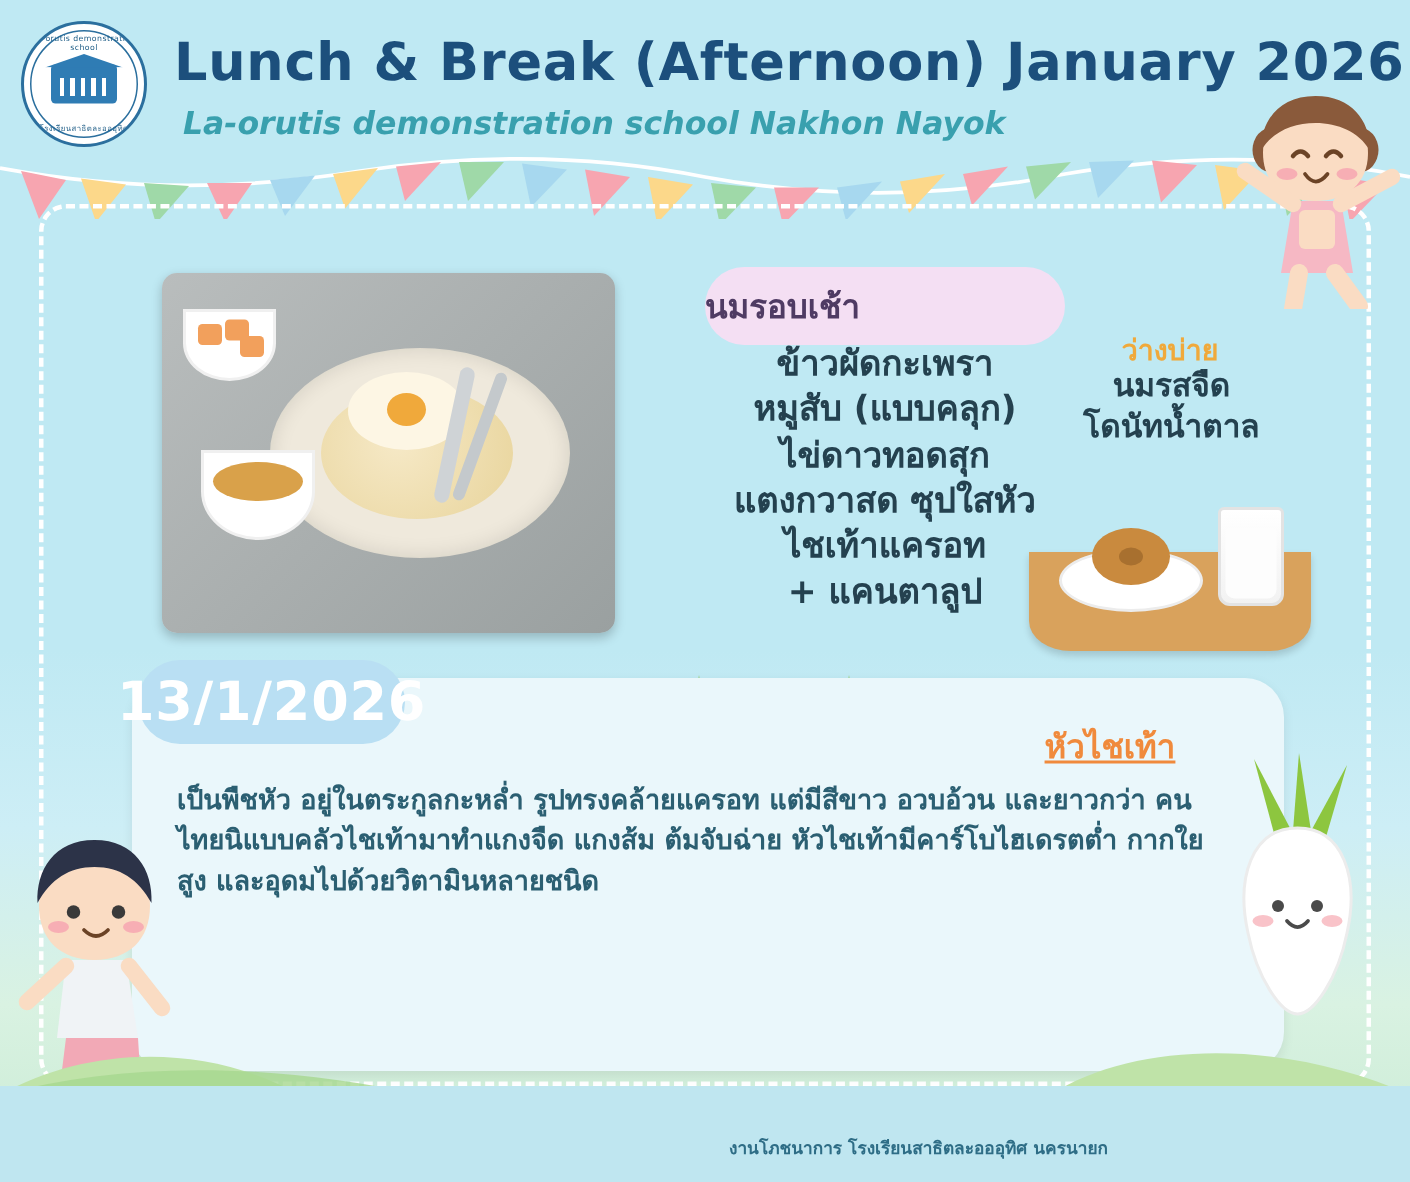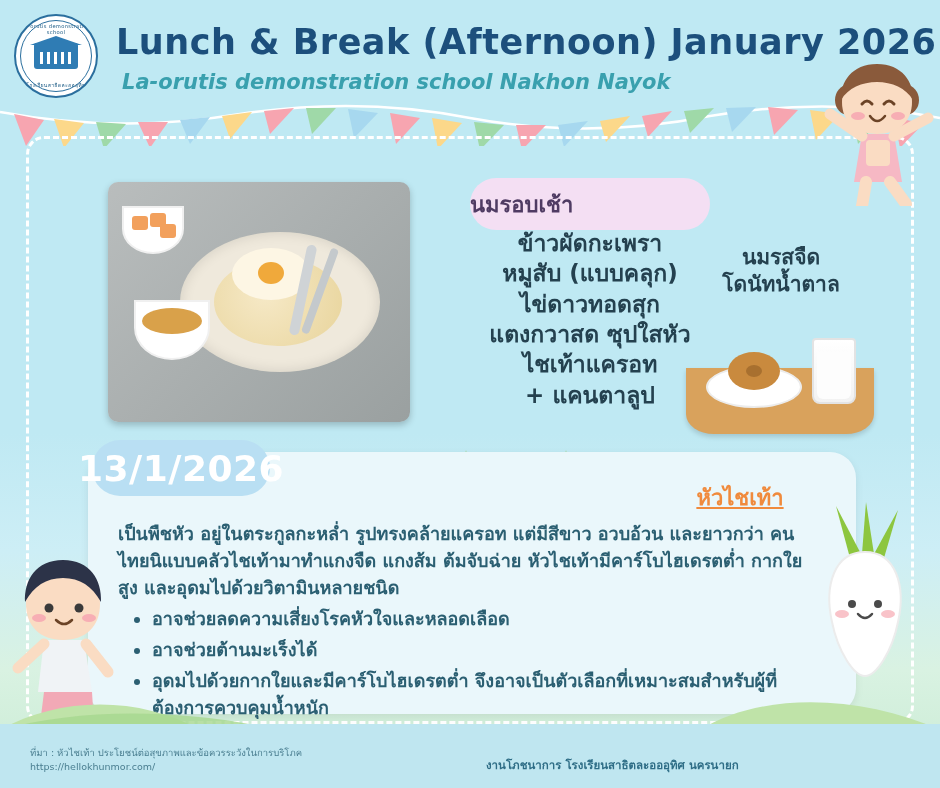--- a/index.html
+++ b/index.html
@@ -308,20 +308,21 @@
   <div class="bubble-milk">
     <span>นมรอบเช้า</span>
   </div>
   <div class="menu-list" style="white-space: pre-line;">ข้าวผัดกะเพรา
 หมูสับ (แบบคลุก)
 ไข่ดาวทอดสุก
 แตงกวาสด ซุปใสหัว
 ไชเท้าแครอท
 + แคนตาลูป</div>
 
+  <div class="snack-title">ว่างบ่าย</div>
   <div class="snack-items" style="white-space: pre-line;">นมรสจืด
 โดนัทน้ำตาล</div>
   <div class="snack-tray"></div>
   <div class="snack-plate"></div>
   <div class="donut"></div>
   <div class="milk-glass"></div>
 
   <div class="garden">
     <svg width="220" height="68" viewBox="0 0 220 68">
       <rect x="0" y="42" width="220" height="26" rx="5" fill="#a8673c"></rect>
@@ -348,25 +349,20 @@
     </svg>
   </div>
 
   <div class="info-card"></div>
   <div class="date-badge">
     <span>13/1/2026</span>
   </div>
   <div class="veg-title">หัวไชเท้า</div>
   <div class="info-body">
     <p>เป็นพืชหัว อยู่ในตระกูลกะหล่ำ รูปทรงคล้ายแครอท แต่มีสีขาว อวบอ้วน และยาวกว่า คนไทยนิแบบคลัวไชเท้ามาทำแกงจืด แกงส้ม ต้มจับฉ่าย หัวไชเท้ามีคาร์โบไฮเดรตต่ำ กากใยสูง และอุดมไปด้วยวิตามินหลายชนิด</p>
-    <ul>
-      <li>อาจช่วยลดความเสี่ยงโรคหัวใจและหลอดเลือด</li>
-      <li>อาจช่วยต้านมะเร็งได้</li>
-      <li>อุดมไปด้วยกากใยและมีคาร์โบไฮเดรตต่ำ จึงอาจเป็นตัวเลือกที่เหมาะสมสำหรับผู้ที่ต้องการควบคุมน้ำหนัก</li>
-    </ul>
   </div>
 
   <div class="radish">
     <svg width="110" height="180" viewBox="0 0 110 180">
       <g fill="#8dc63f">
         <path d="M40 58 L26 6 L50 52 Z"></path>
         <path d="M52 54 L56 2 L64 54 Z"></path>
         <path d="M64 54 L88 10 L74 58 Z"></path>
       </g>
       <path d="M55 52 C86 52 96 86 88 122 C82 152 66 176 55 176 C44 176 28 152 22 122 C14 86 24 52 55 52 Z" fill="#ffffff" stroke="#ececec" stroke-width="2"></path>
@@ -416,21 +412,17 @@
 
   <div class="grass-strip">
     <svg width="940" height="40" viewBox="0 0 940 40">
       <path d="M0 40 C60 6 140 6 200 40 Z" fill="#bfe3a8"></path>
       <path d="M700 40 C760 2 860 4 940 40 Z" fill="#bfe3a8"></path>
       <path d="M0 40 C80 18 180 18 280 40 Z" fill="#a6d78f" opacity=".8"></path>
     </svg>
   </div>
 
   <div class="footer"></div>
-  <div class="footer-note">
-    <div>ที่มา : หัวไชเท้า ประโยชน์ต่อสุขภาพและข้อควรระวังในการบริโภค</div>
-    <div>https://hellokhunmor.com/</div>
-  </div>
   <div class="footer-right">
     <div class="fr-title">งานโภชนาการ โรงเรียนสาธิตละอออุทิศ นครนายก</div>
   </div>
 
 </div>
 
 </body></html>

